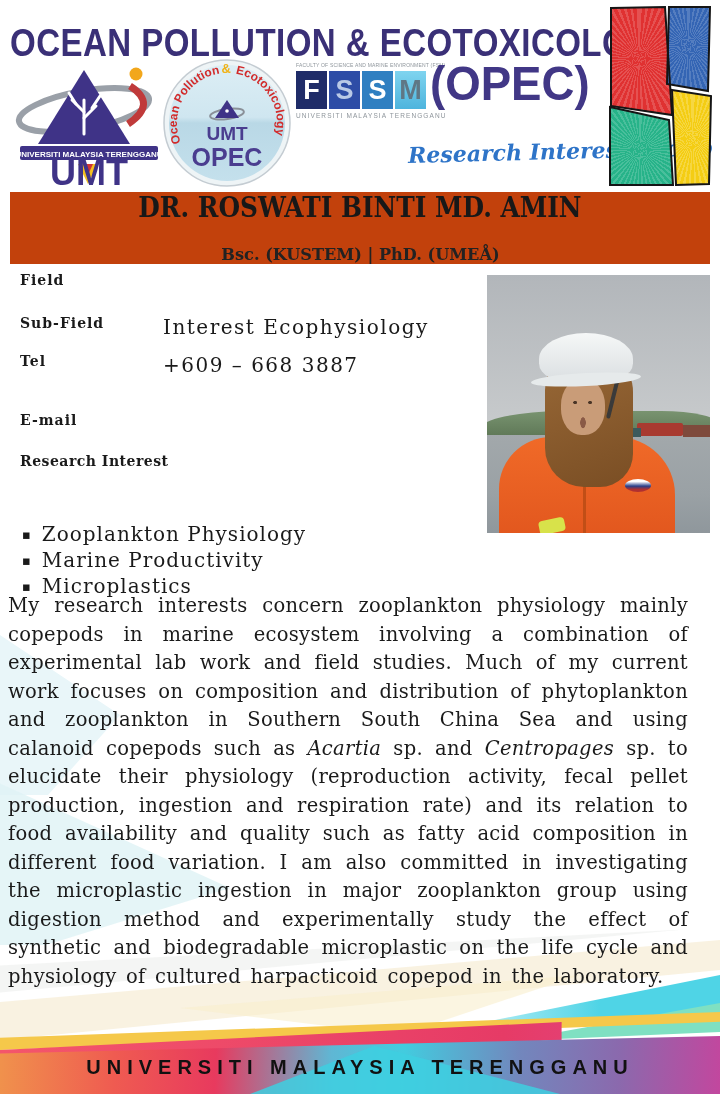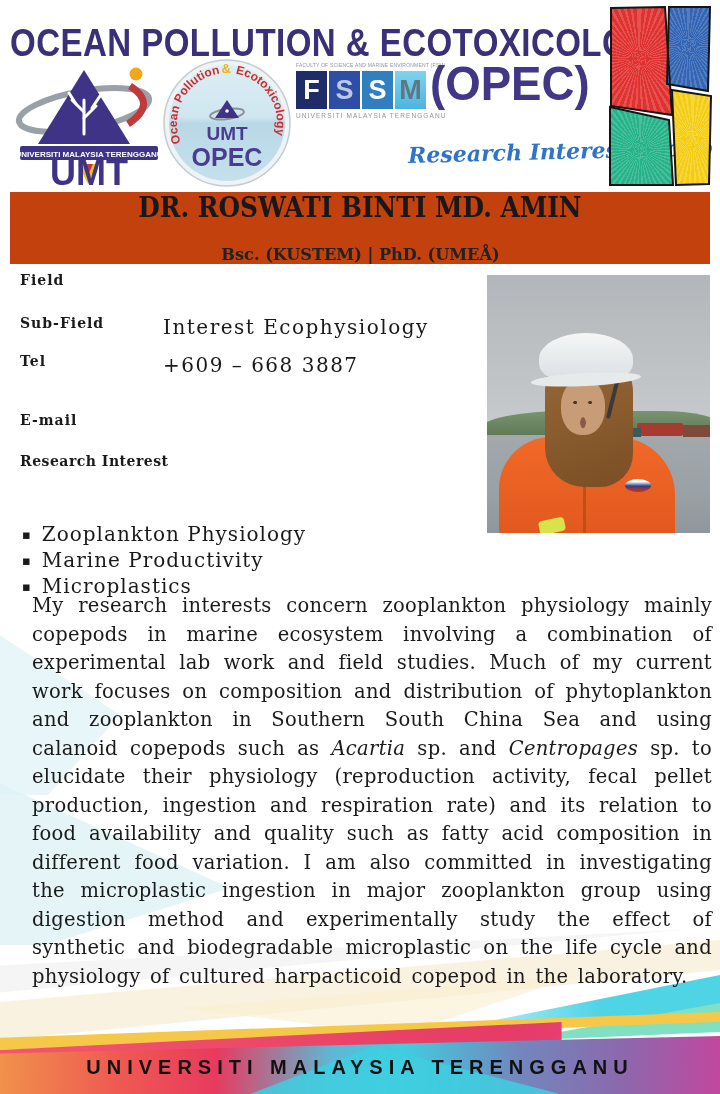--- a/index.html
+++ b/index.html
@@ -43,21 +43,21 @@
   .prof-qual{font-weight:700;font-size:17px;color:#222;margin-top:2px;transform:scaleX(.95);}
 
   
   .info-label{left:20px;font-weight:700;font-size:14px;letter-spacing:1px;z-index:3;}
   .info-value{left:163px;font-size:20px;letter-spacing:1.5px;z-index:3;white-space:nowrap;}
   .ri-head{left:20px;top:453px;font-weight:700;font-size:14px;letter-spacing:.5px;z-index:3;}
   .ri-item{left:22px;font-size:20px;letter-spacing:1px;z-index:3;white-space:nowrap;margin-top:41px;}
   .ri-item .blt{font-size:13px;vertical-align:2px;margin-right:10px;}
 
   
-  .bio{left:32px;top:592px;width:680px;font-size:19.5px;line-height:28.5px;text-align:justify;
+  .bio{left:8px;top:592px;width:680px;font-size:19.5px;line-height:28.5px;text-align:justify;
     word-spacing:3px;letter-spacing:.3px;z-index:3;}
 
   
   .photo{left:487px;top:275px;width:223px;height:258px;overflow:hidden;z-index:3;
     background:linear-gradient(180deg,#b2b6ba 0%,#c6c9cb 55%,#d3d5d6 100%);}
   .ph-trees{position:absolute;left:-8px;top:136px;width:240px;height:28px;
     background:linear-gradient(180deg,#6b8a60,#49663f);
     border-radius:45% 30% 38% 25%/85% 60% 30% 40%;opacity:.85;}
   .ph-water{position:absolute;left:0;top:160px;width:223px;height:98px;
     background:linear-gradient(180deg,#a2a8ab,#9aa1a5 60%,#8f979c);}

